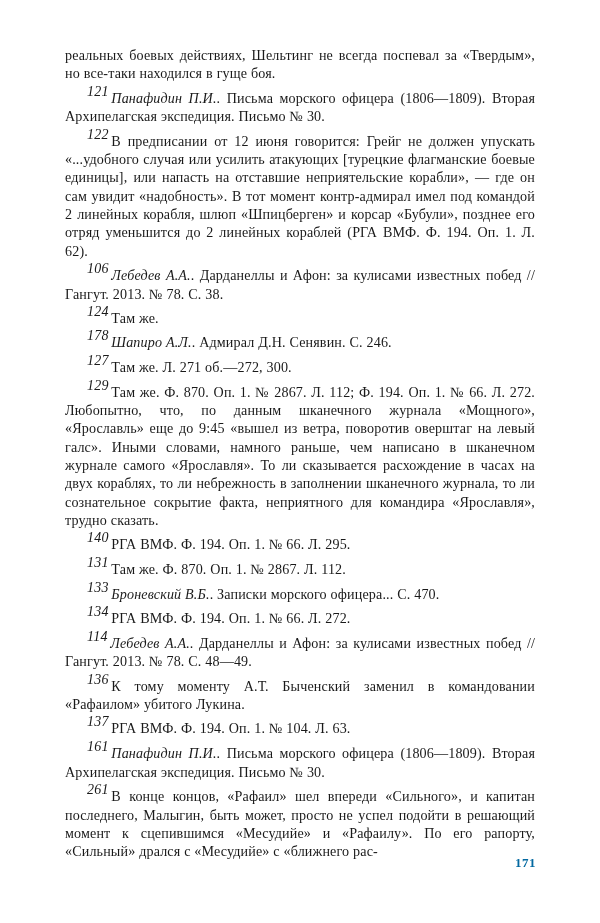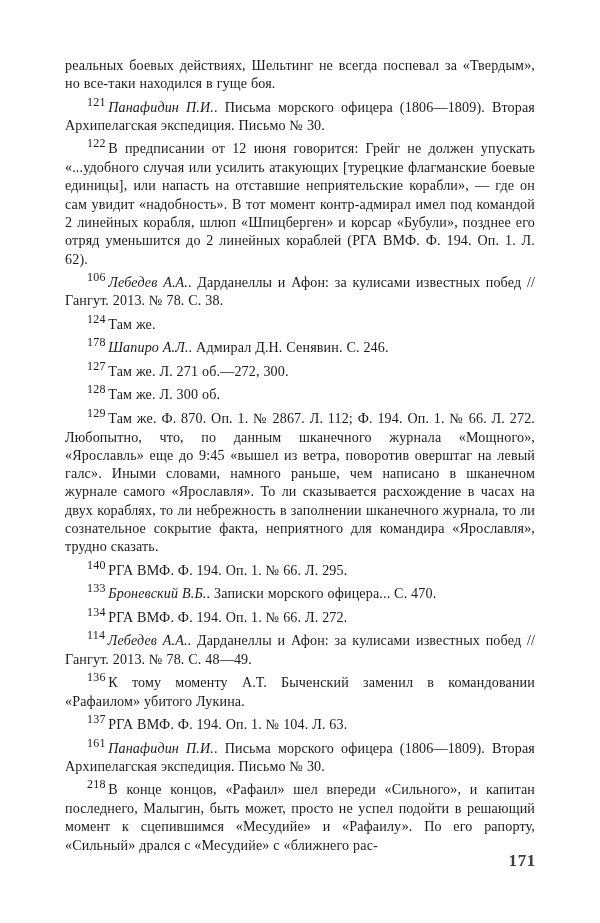--- a/index.html
+++ b/index.html
@@ -19,83 +19,84 @@
     position: absolute;
     left: 0;
     top: 0;
     width: 600px;
     height: 923px;
     background: #ffffff;
   }
   .text-block {
     position: absolute;
     left: 65px;
-    top: 56px;
+    top: 46px;
     width: 470px;
   }
   .para {
     margin: 0;
     font-size: 14.1px;
     line-height: 18.32px;
     text-align: justify;
     text-justify: inter-word;
     letter-spacing: 0.01em;
     word-spacing: 0.01em;
     hyphens: manual;
   }
   .para.indent {
     text-indent: 22px;
   }
   .para.noindent {
     text-indent: 0;
   }
   .fn {
-    font-size: 12px;
+    font-size: 14px;
     vertical-align: 0.52em;
     letter-spacing: 0.02em;
     padding-right: 2.5px;
+    font-style: italic;
   }
   .it {
     font-style: italic;
   }
   .page-number {
     position: absolute;
     right: 64px;
     bottom: 52px;
-    font-size: 17px;
+    font-size: 13px;
     font-weight: bold;
     letter-spacing: 0.04em;
-    color: #404040;
+    color: #0369a1;
   }
 </style>
 </head>
 <body>
 
 <div class="page">
 
   <div class="text-block">
 
     <p class="para noindent">реальных боевых действиях, Шельтинг не всегда поспевал за «Твердым», но все-таки находился в гуще боя.</p>
 
     <div id="footnote-list">
         <p class="para indent"><span class="fn">121</span><span class="it">Панафидин П.И.</span>. Письма морского офицера (1806—1809). Вторая Архипелагская экспедиция. Письмо № 30.</p>
         <p class="para indent"><span class="fn">122</span>В предписании от 12 июня говорится: Грейг не должен упускать «...удобного случая или усилить атакующих [турецкие флагманские боевые единицы], или напасть на отставшие неприятельские корабли», — где он сам увидит «надобность». В тот момент контр-адмирал имел под командой 2 линейных корабля, шлюп «Шпицберген» и корсар «Бубули», позднее его отряд уменьшится до 2 линейных кораблей (РГА ВМФ. Ф. 194. Оп. 1. Л. 62).</p>
         <p class="para indent"><span class="fn">106</span><span class="it">Лебедев А.А.</span>. Дарданеллы и Афон: за кулисами известных побед // Гангут. 2013. № 78. С. 38.</p>
         <p class="para indent"><span class="fn">124</span>Там же.</p>
         <p class="para indent"><span class="fn">178</span><span class="it">Шапиро А.Л.</span>. Адмирал Д.Н. Сенявин. С. 246.</p>
         <p class="para indent"><span class="fn">127</span>Там же. Л. 271 об.—272, 300.</p>
-        <p class="para indent"><span class="fn">128</span>Там же. Л. 300 об.</p>
         <p class="para indent"><span class="fn">129</span>Там же. Ф. 870. Оп. 1. № 2867. Л. 112; Ф. 194. Оп. 1. № 66. Л. 272. Любопытно, что, по данным шканечного журнала «Мощного», «Ярославль» еще до 9:45 «вышел из ветра, поворотив оверштаг на левый галс». Иными словами, намного раньше, чем написано в шканечном журнале самого «Ярославля». То ли сказывается расхождение в часах на двух кораблях, то ли небрежность в заполнении шканечного журнала, то ли сознательное сокрытие факта, неприятного для командира «Ярославля», трудно сказать.</p>
         <p class="para indent"><span class="fn">140</span>РГА ВМФ. Ф. 194. Оп. 1. № 66. Л. 295.</p>
+        <p class="para indent"><span class="fn">131</span>Там же. Ф. 870. Оп. 1. № 2867. Л. 112.</p>
         <p class="para indent"><span class="fn">133</span><span class="it">Броневский В.Б.</span>. Записки морского офицера... С. 470.</p>
         <p class="para indent"><span class="fn">134</span>РГА ВМФ. Ф. 194. Оп. 1. № 66. Л. 272.</p>
         <p class="para indent"><span class="fn">114</span><span class="it">Лебедев А.А.</span>. Дарданеллы и Афон: за кулисами известных побед // Гангут. 2013. № 78. С. 48—49.</p>
         <p class="para indent"><span class="fn">136</span>К тому моменту А.Т. Быченский заменил в командовании «Рафаилом» убитого Лукина.</p>
         <p class="para indent"><span class="fn">137</span>РГА ВМФ. Ф. 194. Оп. 1. № 104. Л. 63.</p>
         <p class="para indent"><span class="fn">161</span><span class="it">Панафидин П.И.</span>. Письма морского офицера (1806—1809). Вторая Архипелагская экспедиция. Письмо № 30.</p>
-        <p class="para indent"><span class="fn">218</span>В конце концов, «Рафаил» шел впереди «Сильного», и капитан последнего, Малыгин, быть может, просто не успел подойти в решающий момент к сцепившимся «Месудийе» и «Рафаилу». По его рапорту, «Сильный» дрался с «Месудийе» с «ближнего рас-</p>
+        <p class="para indent"><span class="fn">261</span>В конце концов, «Рафаил» шел впереди «Сильного», и капитан последнего, Малыгин, быть может, просто не успел подойти в решающий момент к сцепившимся «Месудийе» и «Рафаилу». По его рапорту, «Сильный» дрался с «Месудийе» с «ближнего рас-</p>
       </div>
 
   </div>
 
   <div class="page-number">171</div>
 
 </div>
 
 </body></html>

